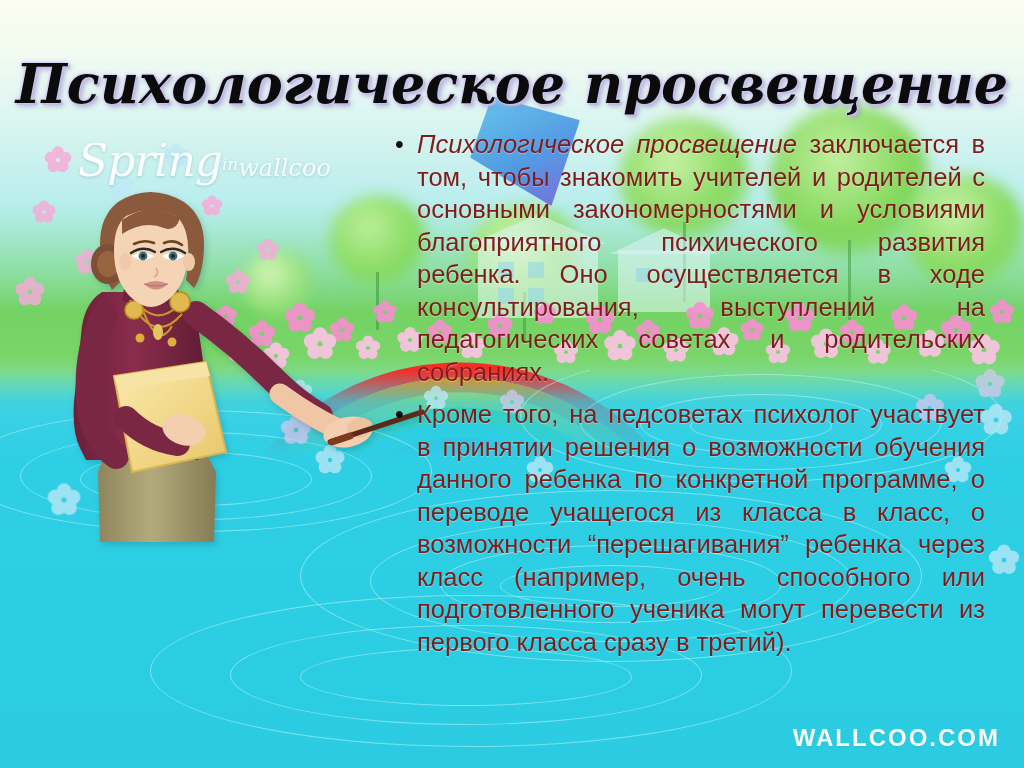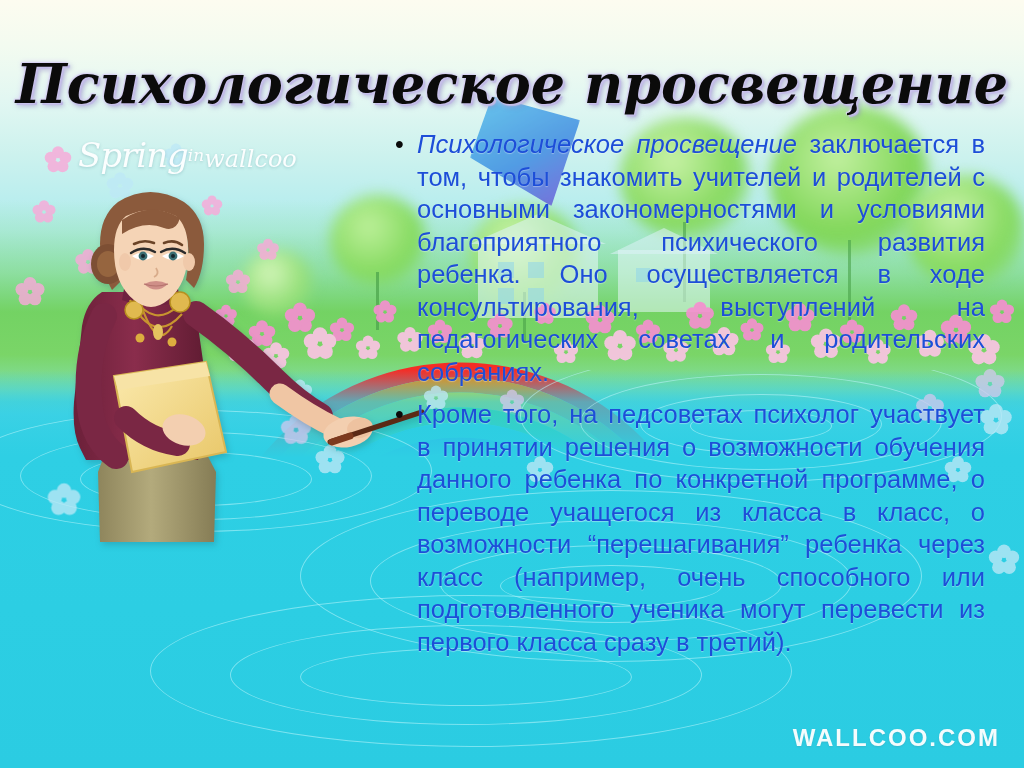--- a/index.html
+++ b/index.html
@@ -89,21 +89,21 @@
   .rainbow svg{display:block;}
 
   
   .wm-spring{
     position:absolute;left:78px;top:135px;width:240px;height:62px;
     color:#ffffff;opacity:.92;
     font-family:"DejaVu Serif", serif;font-style:italic;
     text-shadow:0 1px 3px rgba(120,170,175,.55);
     white-space:nowrap;
   }
-  .wm-spring .s1{font-size:34px;letter-spacing:-1px;}
+  .wm-spring .s1{font-size:44px;letter-spacing:-1px;}
   .wm-spring .s2{font-size:17px;vertical-align:super;}
   .wm-spring .s3{font-size:24px;}
   .wm-bottom{
     position:absolute;right:24px;bottom:16px;
     color:#ffffff;font-weight:bold;font-size:24px;letter-spacing:2px;
     font-family:"Liberation Sans", sans-serif;
     opacity:.95;text-shadow:0 1px 2px rgba(60,170,190,.6);
   }
 
   
@@ -137,21 +137,21 @@
   }
   .bullet-dot{
     flex:0 0 auto;width:22px;
     color:#0a0a0a;font-size:25px;line-height:32px;
     text-align:left;
   }
   .bullet-text{
     flex:1 1 auto;
     text-align:justify;
     text-justify:inter-word;
-    color:#1d4ed8;
+    color:#7f1d1d;
     font-size:25.5px;
     line-height:32.5px;
     font-family:"Liberation Sans", sans-serif;
     text-shadow:0 1px 1px rgba(255,255,255,.35);
   }
   .bullet-text em{font-style:italic;}
 </style>
 </head>
 <body>
 

